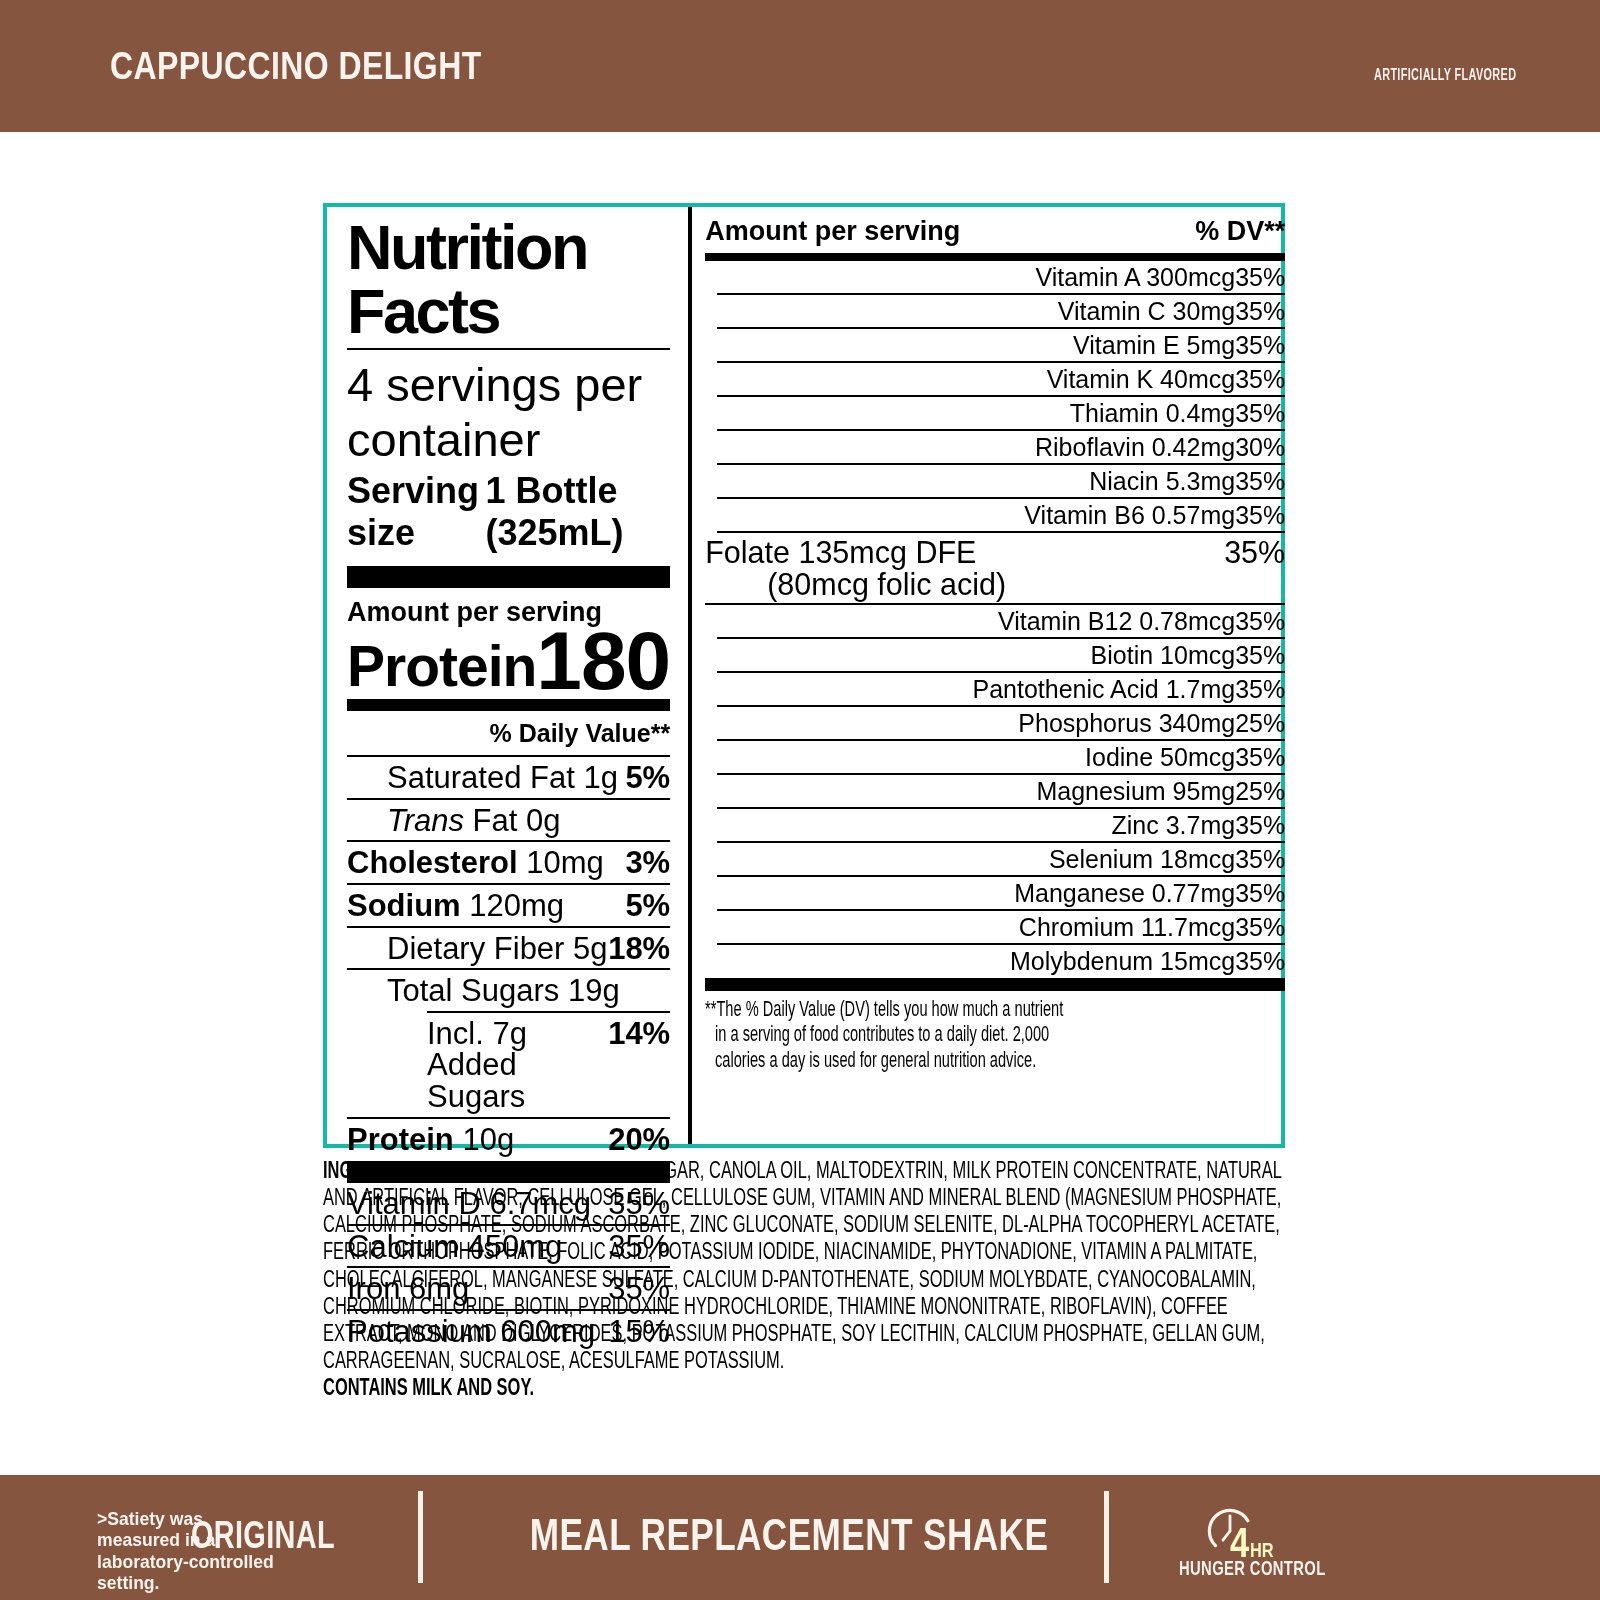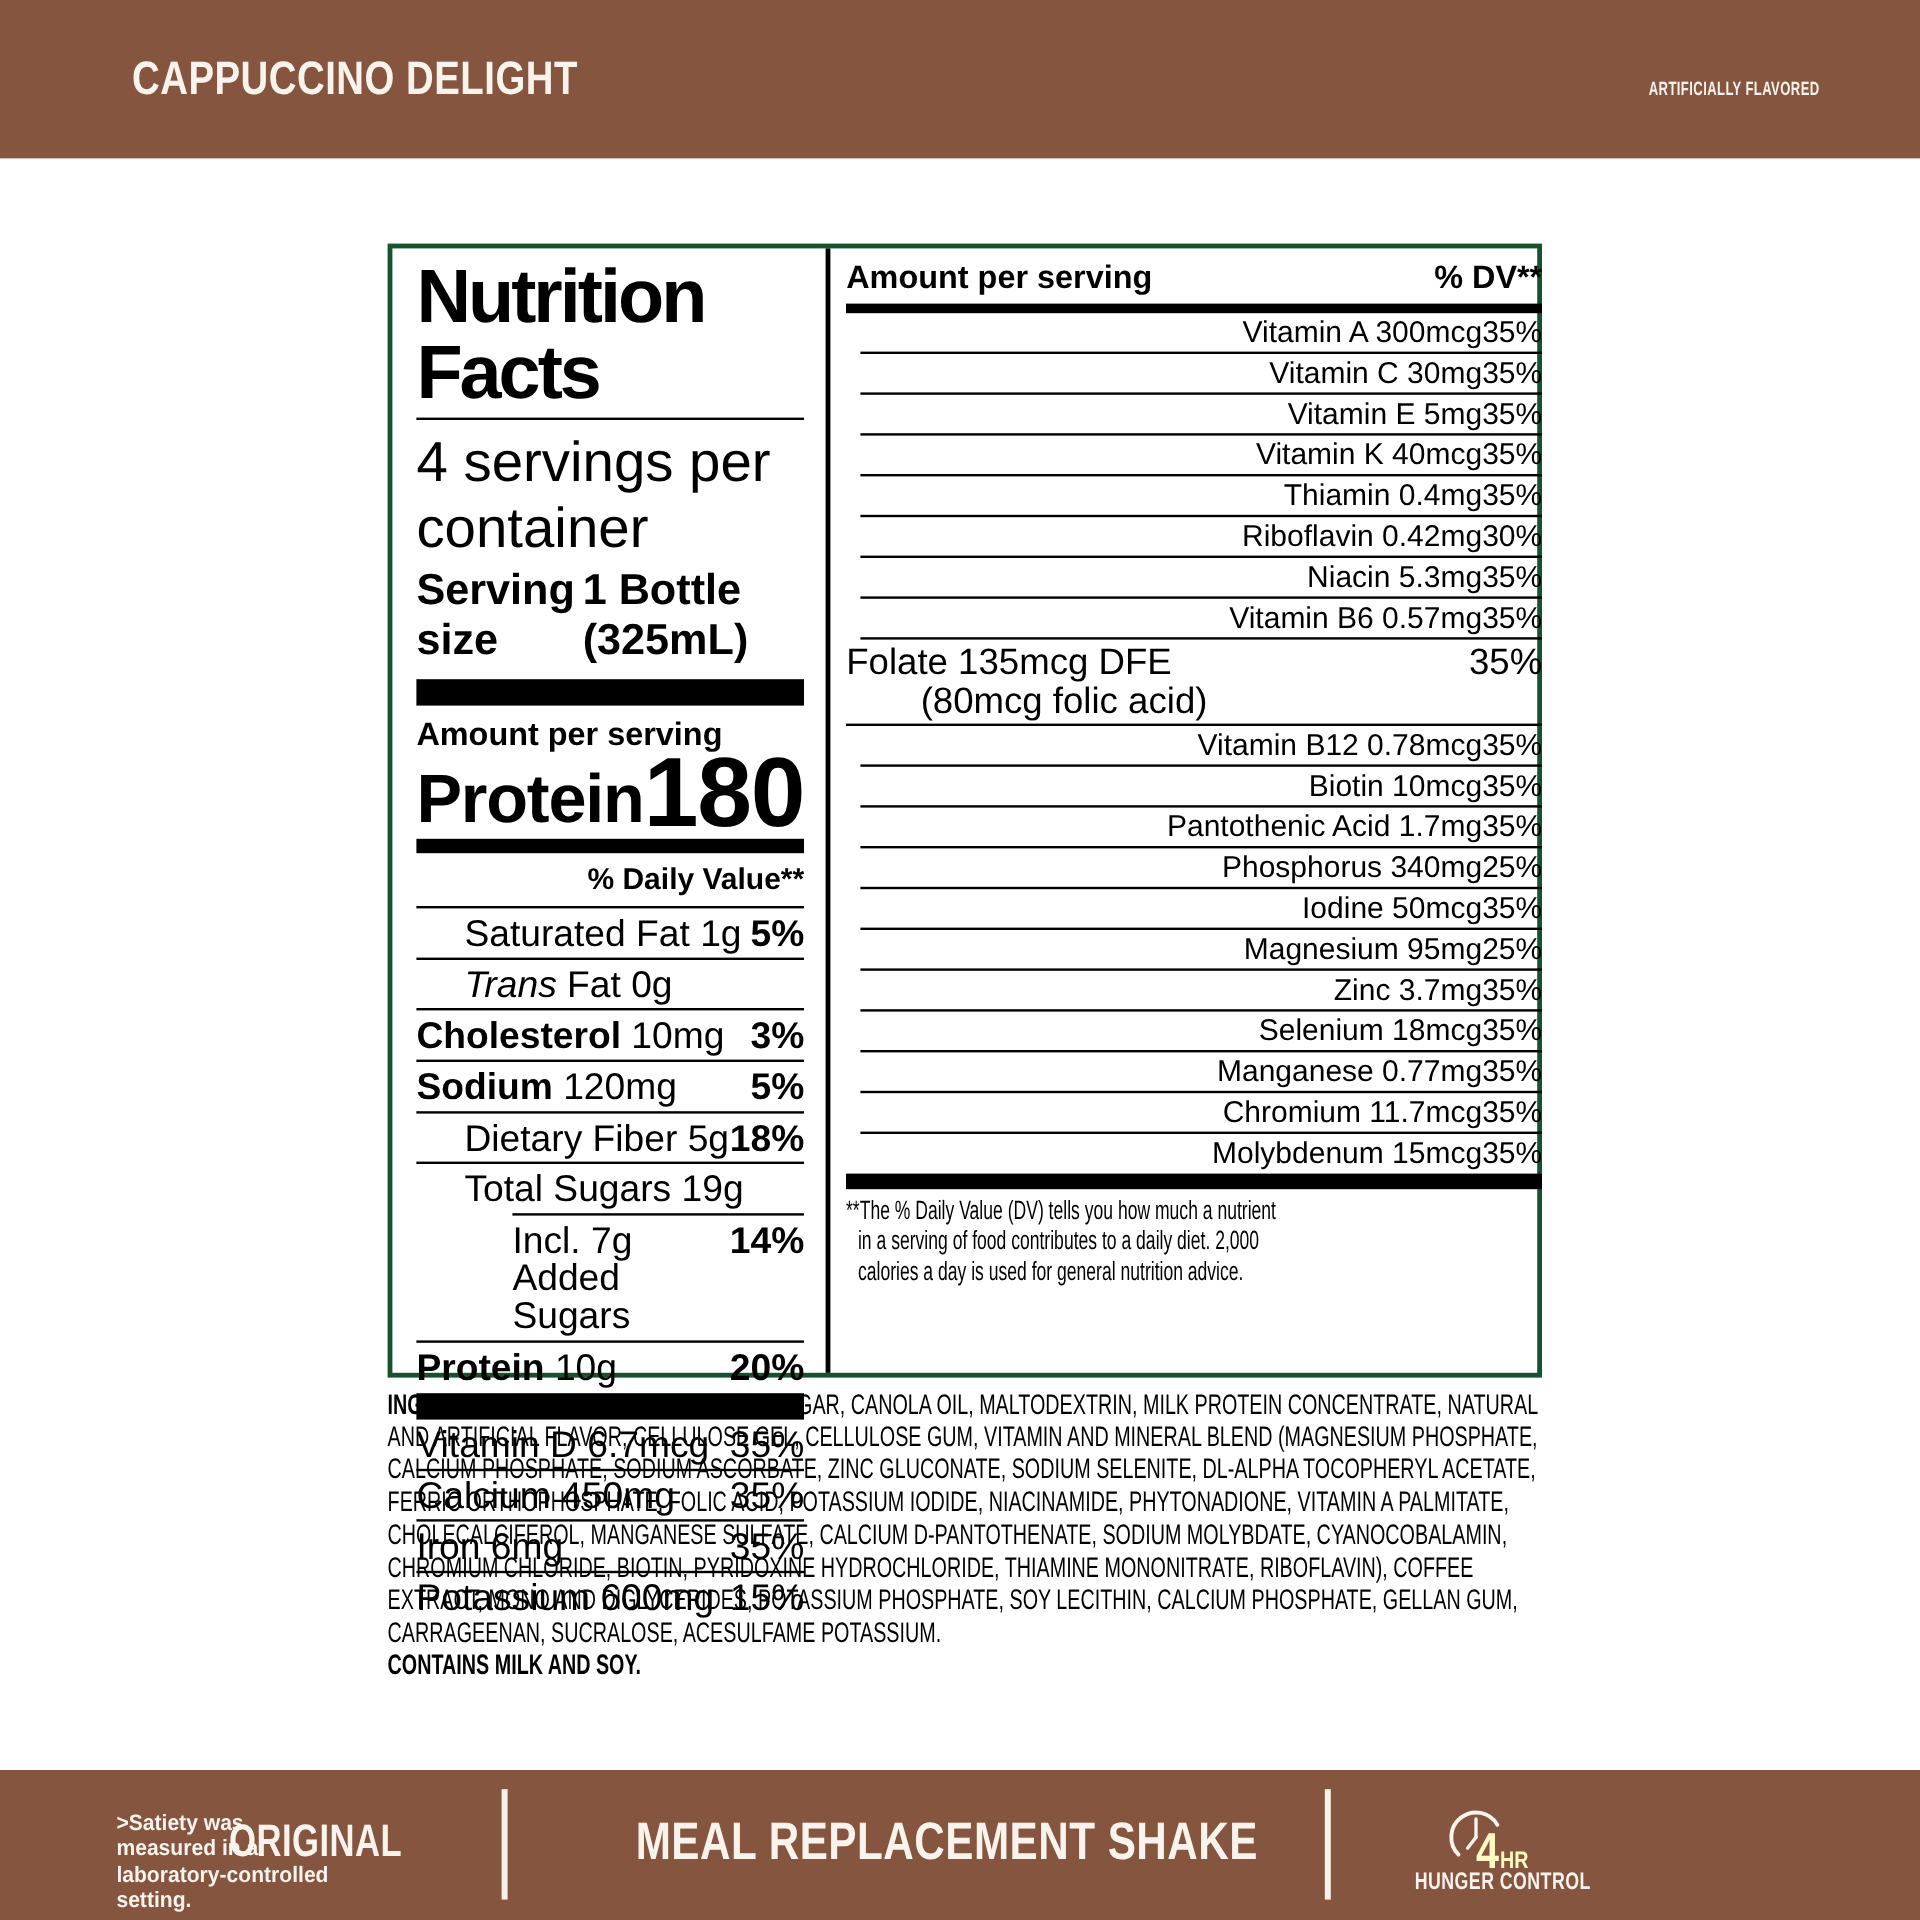--- a/index.html
+++ b/index.html
@@ -27,21 +27,21 @@
   #hunger-logo{position:absolute;left:1196px;top:26px;width:110px;height:90px;}
   #clock-icon{position:absolute;left:8px;top:4px;}
   #fourhr{position:absolute;left:34px;top:18px;color:#fef9c3;white-space:nowrap;}
   #fourhr .four{font-size:42px;font-weight:bold;display:inline-block;transform:scaleX(.82);transform-origin:left bottom;}
   #fourhr .hr{font-size:20px;font-weight:bold;display:inline-block;transform:scaleX(.82);transform-origin:left bottom;margin-left:-3px;}
   #hunger-label{position:absolute;left:-17px;top:56px;color:#F8F3EC;font-weight:bold;font-size:20px;white-space:nowrap;display:inline-block;transform:scaleX(.74);transform-origin:left top;letter-spacing:.5px;}
   #satiety-note{position:absolute;left:1293px;top:1508px;color:#F8F3EC;font-size:18.5px;font-weight:bold;line-height:1.16;white-space:nowrap;transform:scaleX(.95);transform-origin:left top;}
   
   #nf-panel{
     position:absolute;left:323px;top:203px;width:962px;height:945px;
-    border:4px solid #14532d;box-sizing:border-box;display:flex;background:#fff;
+    border:4px solid #14b8a6;box-sizing:border-box;display:flex;background:#fff;
   }
   #nf-left{width:544px;box-sizing:border-box;border-right:4px solid #000;padding:8px 18px 0 20px;}
   #nf-right{flex:1;box-sizing:border-box;padding:6px 15px 0 13px;}
   #nf-title{font-size:63px;font-weight:bold;letter-spacing:-2.5px;line-height:1.02;padding-bottom:4px;border-bottom:2px solid #000;}
   #nf-servings{font-size:47px;padding:7px 0 0;}
   #nf-serving-size{display:flex;justify-content:space-between;font-weight:bold;font-size:36px;padding:3px 0 12px;}
   .bar-thick{background:#000;height:22px;}
   .bar-med{background:#000;height:12px;}
   .bar-thin{background:#000;height:8px;}
   #nf-aps{font-weight:bold;font-size:27px;padding:9px 0 0;}

